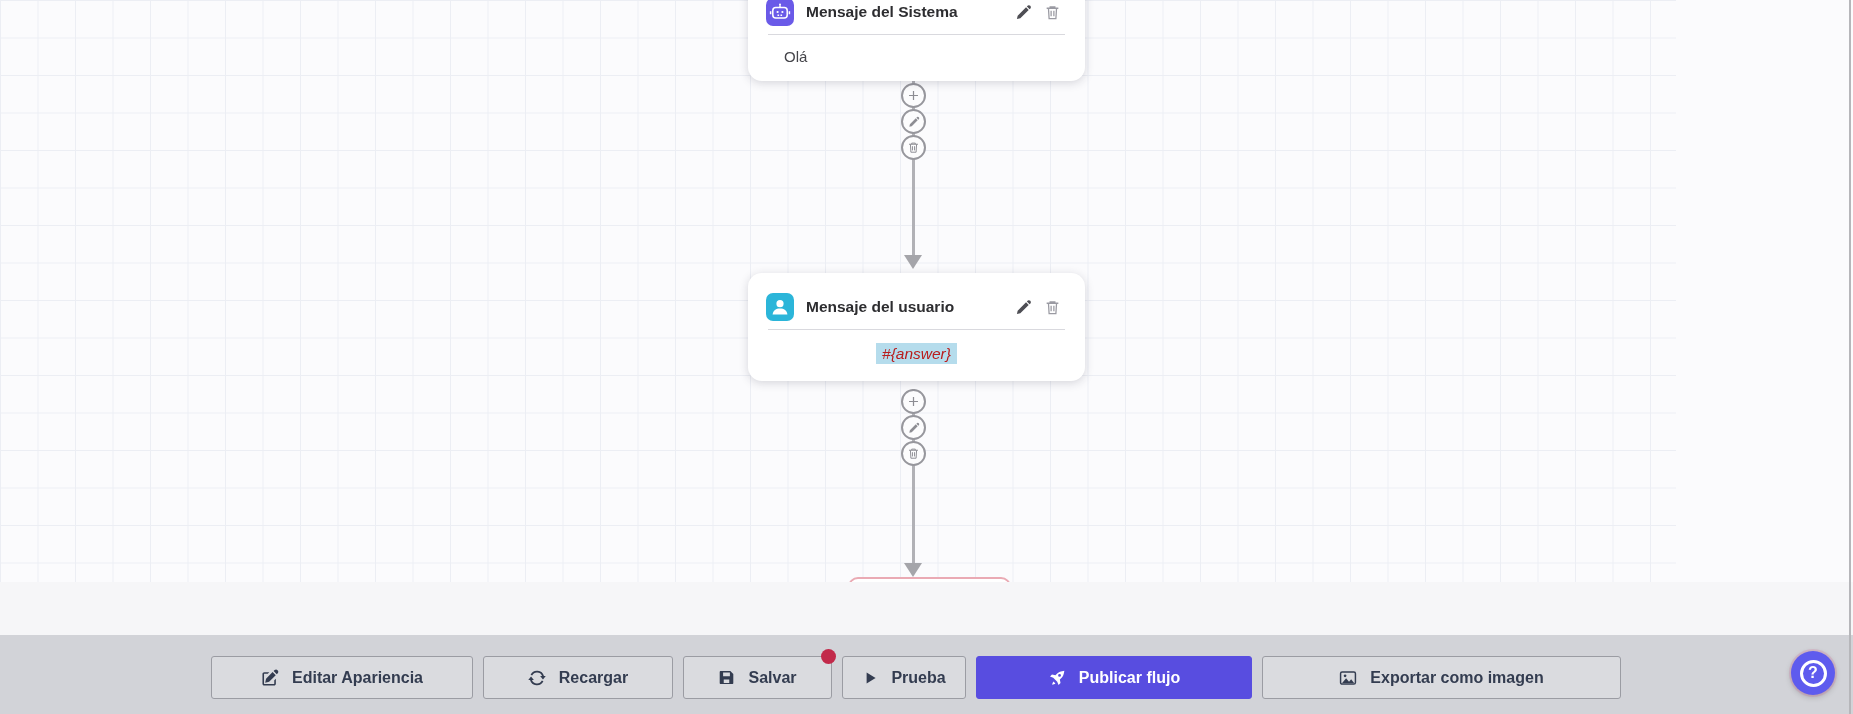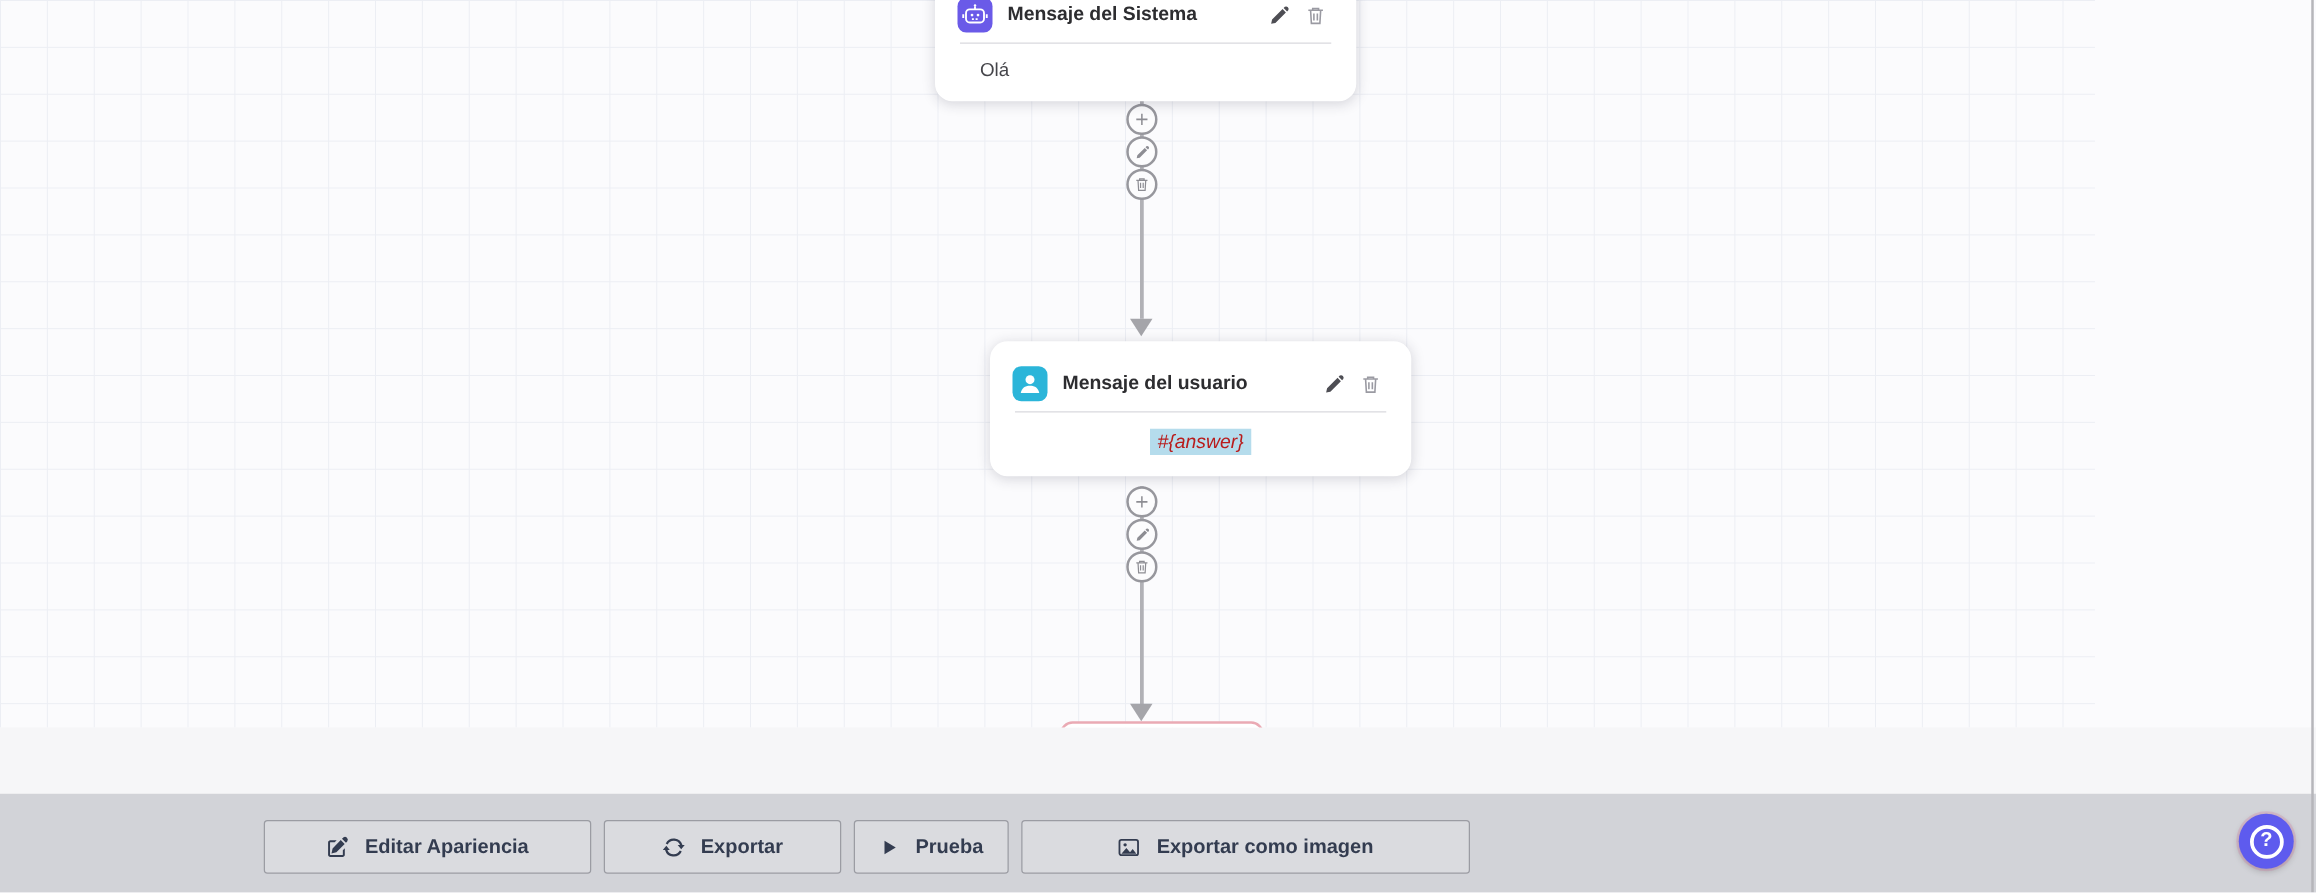--- a/index.html
+++ b/index.html
@@ -161,21 +161,21 @@
             <svg width="17" height="17" viewBox="0 0 16 16" fill="none" stroke="currentColor" stroke-width="1.2">
                 <path d="M2.5 4h11M5.8 4V2.6h4.4V4M4.2 4l.6 9.8h6.4L11.8 4M6.7 6.4v5.2M9.3 6.4v5.2"></path>
               </svg>
           </button>
         </div>
       </div>
       <hr class="node-divider">
       <div class="node-body">Olá</div>
     </div>
 
-    <div class="node-card" style="left:792px;top:273px;">
+    <div class="node-card" style="left:748px;top:273px;">
       <div class="node-header" style="padding-top:20px;">
         <div class="node-icon user">
           <svg width="24" height="24" viewBox="0 0 24 24" fill="#fff">
             <circle cx="12" cy="8.7" r="3.6"></circle>
             <path d="M4.6 19.4c.6-3.9 3.3-5.9 7.4-5.9s6.8 2 7.4 5.9z"></path>
           </svg>
         </div>
         <div class="node-title">Mensaje del usuario</div>
         <div class="node-actions">
           <button style="background:none;border:none;padding:0;color:#4e4e54;cursor:pointer;">
@@ -247,33 +247,51 @@
         <span>Editar Apariencia</span>
       </button>
 
       <button class="tb-btn w-recargar">
         <span>
           <svg width="18" height="18" viewBox="0 0 16 16" fill="currentColor">
             <path d="M8 3.2a4.8 4.8 0 0 0-4.3 2.6l-1.4-.7A6.4 6.4 0 0 1 14.2 6.3h1.6l-2.5 3-2.5-3h1.7A4.8 4.8 0 0 0 8 3.2z"></path>
             <path d="M8 12.8a4.8 4.8 0 0 0 4.3-2.6l1.4.7A6.4 6.4 0 0 1 1.8 9.7H.2l2.5-3 2.5 3H3.5A4.8 4.8 0 0 0 8 12.8z"></path>
           </svg>
         </span>
-        <span>Exportar</span>
-      </button>
-
+        <span>Recargar</span>
+      </button>
+
+      <button class="tb-btn w-salvar">
+        <span class="notif-dot"></span>
+        <span>
+          <svg width="17" height="17" viewBox="0 0 16 16" fill="currentColor" fill-rule="evenodd">
+            <path d="M2.6 1.8c-.6 0-1 .4-1 1v10.4c0 .6.4 1 1 1h10.8c.6 0 1-.4 1-1V4.6l-2.8-2.8H2.6zm2.2 1.4h6.4v3.6H4.8V3.2zm.6 6.6h5.2v3.4H5.4V9.8z"></path>
+          </svg>
+        </span>
+        <span>Salvar</span>
+      </button>
 
       <button class="tb-btn w-prueba">
         <span>
           <svg width="16" height="16" viewBox="0 0 16 16" fill="currentColor">
               <path d="M4.6 2.6v10.8L13.6 8z"></path>
             </svg>
         </span>
         <span>Prueba</span>
       </button>
 
+      <button class="tb-btn primary w-publicar">
+        <span>
+          <svg width="18" height="18" viewBox="0 0 24 24" fill="currentColor" fill-rule="evenodd">
+            <path d="M21.8 2.2c-4.4.4-7.8 1.9-10.2 4.3L9.9 8.2l-4.6-.9-2.6 2.6 4.3 1.8 5.3 5.3 1.8 4.3 2.6-2.6-.9-4.6 1.7-1.7c2.4-2.4 3.9-5.8 4.3-10.2zM15.4 10.4a1.9 1.9 0 1 1 0-3.8 1.9 1.9 0 0 1 0 3.8z"></path>
+            <path d="M7.3 16.7c-.9 1-1.5 2.8-1.7 4.3 1.5-.2 3.3-.8 4.3-1.7l-2.6-2.6z"></path>
+          </svg>
+        </span>
+        <span>Publicar flujo</span>
+      </button>
 
       <button class="tb-btn w-exportar">
         <span>
           <svg width="18" height="18" viewBox="0 0 16 16">
             <rect x="1.4" y="2.6" width="13.2" height="10.8" rx="1.4" fill="none" stroke="currentColor" stroke-width="1.3"></rect>
             <circle cx="5.4" cy="6.1" r="1.2" fill="currentColor"></circle>
             <path d="M2.8 12.4l3.5-4.1 2.6 3 1.9-2.3 2.6 3.4z" fill="currentColor"></path>
           </svg>
         </span>
         <span>Exportar como imagen</span>

